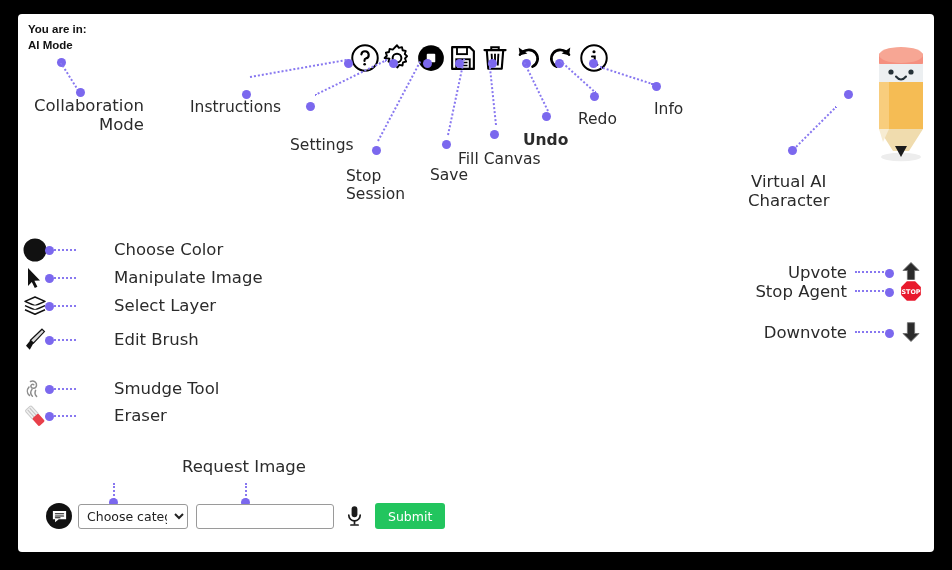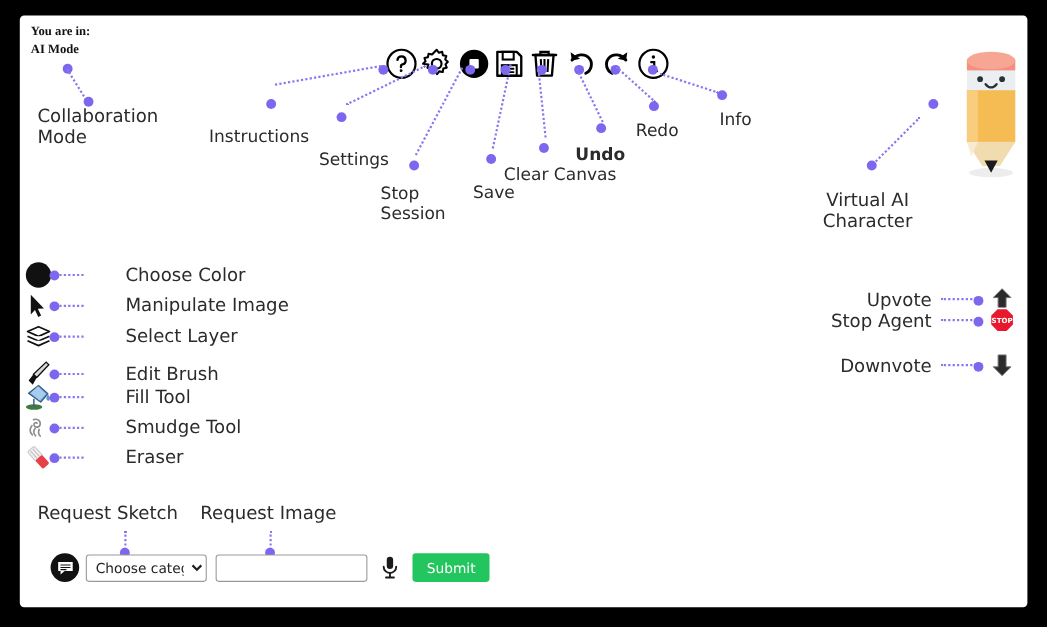--- a/index.html
+++ b/index.html
@@ -9,21 +9,21 @@
   #frame{position:relative;width:952px;height:570px;background:#000;
          border-radius:22px;overflow:hidden;}
 
   #canvas{position:absolute;left:18px;top:14px;width:916px;height:538px;
           background:#fff;border-radius:4px;overflow:hidden;}
   .lbl{position:absolute;color:#2b2b2b;font-family:"DejaVu Sans",sans-serif;
        white-space:pre;line-height:1.18;}
   .lbl-lg{font-size:16.5px;}
   .lbl-md{font-size:15.5px;}
 
-  .mode-note{position:absolute;left:10px;top:8px;font-family:Liberation Serif, serif;
+  .mode-note{position:absolute;left:10px;top:8px;font-family:Liberation Sans, sans-serif;
              font-weight:bold;font-size:11.5px;color:#111;line-height:1.35;white-space:pre;}
 
   
   .dot{position:absolute;width:9px;height:9px;border-radius:50%;
        background:#7B68EE;}
   .conn{position:absolute;height:0;border-top:2.5px dotted #8878F0;
         transform-origin:0 50%;}
 
   
   .tbar{position:absolute;left:330px;top:24px;width:290px;height:44px;}
@@ -69,21 +69,21 @@
 <body>
 
 <div id="frame">
  <div id="canvas">
 
   <div class="mode-note"><span>You are in:</span><br><span>AI Mode</span></div>
 
   <div class="dot" style="left:39px;top:44px;"></div>
   <div class="conn" style="left:43px;top:48px;width:36px;transform:rotate(58deg);"></div>
   <div class="dot" style="left:58px;top:74px;"></div>
-  <div class="lbl lbl-lg" style="left:16px;top:82px;">Collaboration
+  <div class="lbl lbl-lg" style="left:16px;top:82px;text-align:right;">Collaboration
 Mode</div>
 
   <div class="tbar">
 
     <div class="tico" style="left:0px;">
       <svg width="30" height="30" viewBox="0 0 24 24">
             <circle cx="12" cy="12" r="10.2" fill="none" stroke="#000" stroke-width="1.6"></circle>
             <path d="M9.1 9.1a2.95 2.95 0 1 1 3.5 3.3c-.7.2-1 .8-1 1.5v.5" fill="none" stroke="#000" stroke-width="1.7" stroke-linecap="round"></path>
             <circle cx="11.7" cy="17" r="1.05" fill="#000"></circle>
           </svg>
@@ -143,42 +143,42 @@
             <circle cx="12" cy="12" r="10.2" fill="none" stroke="#000" stroke-width="1.6"></circle>
             <circle cx="12" cy="7" r="1.25" fill="#000"></circle>
             <path d="M10.4 10.8h2.2v6.4M9.7 17.4h5" fill="none" stroke="#000" stroke-width="1.6" stroke-linecap="round"></path>
           </svg>
     </div>
   </div>
 
   <div class="dot" style="left:326px;top:45px;"></div>
   <div class="conn" style="left:232px;top:62px;width:98px;transform:rotate(-10deg);"></div>
   <div class="dot" style="left:224px;top:76px;"></div>
-  <div class="lbl lbl-md" style="left:172px;top:101px;text-align:center;">Instructions</div>
+  <div class="lbl lbl-md" style="left:172px;top:84px;text-align:center;">Instructions</div>
 
   <div class="dot" style="left:371px;top:45px;"></div>
   <div class="conn" style="left:297px;top:80px;width:80px;transform:rotate(-26deg);"></div>
   <div class="dot" style="left:288px;top:88px;"></div>
   <div class="lbl lbl-md" style="left:272px;top:122px;">Settings</div>
 
   <div class="dot" style="left:405px;top:45px;"></div>
   <div class="conn" style="left:360px;top:126px;width:90px;transform:rotate(-62deg);"></div>
   <div class="dot" style="left:354px;top:132px;"></div>
   <div class="lbl lbl-md" style="left:328px;top:153px;">Stop
 Session</div>
 
   <div class="dot" style="left:437px;top:45px;"></div>
   <div class="conn" style="left:430px;top:120px;width:78px;transform:rotate(-78deg);"></div>
   <div class="dot" style="left:424px;top:126px;"></div>
   <div class="lbl lbl-md" style="left:412px;top:152px;">Save</div>
 
   <div class="dot" style="left:470px;top:45px;"></div>
   <div class="conn" style="left:478px;top:110px;width:62px;transform:rotate(-96deg);"></div>
   <div class="dot" style="left:472px;top:116px;"></div>
-  <div class="lbl lbl-md" style="left:440px;top:136px;">Clear Canvas</div>
+  <div class="lbl lbl-md" style="left:440px;top:136px;">Fill Canvas</div>
 
   <div class="dot" style="left:504px;top:45px;"></div>
   <div class="conn" style="left:530px;top:96px;width:54px;transform:rotate(-116deg);"></div>
   <div class="dot" style="left:524px;top:98px;"></div>
   <div class="lbl lbl-md" style="left:505px;top:117px;font-weight:bold;">Undo</div>
 
   <div class="dot" style="left:537px;top:45px;"></div>
   <div class="conn" style="left:578px;top:78px;width:48px;transform:rotate(-138deg);"></div>
   <div class="dot" style="left:572px;top:78px;"></div>
   <div class="lbl lbl-md" style="left:560px;top:96px;">Redo</div>
@@ -252,34 +252,20 @@
       <svg width="24" height="26" viewBox="0 0 24 26">
             <path d="M19 2.2l2.4 2.4-11 11.6-3-3z" fill="#d8d8d8" stroke="#111" stroke-width="1.2"></path>
             <path d="M7.4 13.2l3 3-3.6 6.6L3 18.8z" fill="#111"></path>
           </svg>
     </span>
     <span class="tdot"></span>
     <span class="tdots"></span>
     <span class="tl">Edit Brush</span>
   </div>
 
-  <div class="toolrow" style="top:333px;">
-    <span class="toolicon">
-      <svg width="26" height="26" viewBox="0 0 26 26">
-            <ellipse cx="9" cy="22" rx="7.5" ry="2.6" fill="#3f7a43"></ellipse>
-            <path d="M4 9.5l9-7 8.5 7.5-6.5 7.5z" fill="#7fb2e0" stroke="#2f5d87" stroke-width="1.2" stroke-linejoin="round"></path>
-            <path d="M12.6 3.2L6 9.2l8 7 5.4-6z" fill="#a9cdee"></path>
-            <path d="M21.5 10.2c2 3 2.6 4.4 1.4 5.6-1 1-2.6.4-2.8-1.2-.1-1.2 1.4-4.4 1.4-4.4z" fill="#5f97c8"></path>
-            <path d="M8.8 14.6v7.2" stroke="#2f5d87" stroke-width="1.3"></path>
-          </svg>
-    </span>
-    <span class="tdot"></span>
-    <span class="tdots"></span>
-    <span class="tl">Fill Tool</span>
-  </div>
 
   <div class="toolrow" style="top:361px;">
     <span class="toolicon">
       <svg width="24" height="24" viewBox="0 0 24 24">
             <g fill="none" stroke="#8d8d8d" stroke-width="1.5" stroke-linecap="round">
               <path d="M7.5 4.5c3.4-1.2 6.6.8 6 4.2-.6 3.2-5 3.4-5.6.8-.4-1.8 1.6-2.8 2.8-1.8"></path>
               <path d="M6 10c-2 2.4-2.4 6 .4 8.4"></path>
               <path d="M9 12.4c-1.6 2.2-1.6 5 .4 6.8"></path>
               <path d="M12.6 13.4c-1 2.4-.6 4.6 1 6"></path>
             </g>
@@ -330,21 +316,20 @@
   <div class="vrow" style="top:305px;">
     <span class="vl">Downvote</span>
     <span class="vdots"></span>
     <span class="vicon">
       <svg width="22" height="22" viewBox="0 0 22 22">
             <path d="M11 20.5l8-8h-4.4V1.7H7.4v10.8H3z" fill="#2b2b2b" stroke="#6e6e6e" stroke-width="0.9" stroke-linejoin="round"></path>
           </svg>
     </span>
   </div>
 
-  <div class="lbl lbl-lg" style="left:16px;top:443px;">Request Sketch</div>
   <div class="conn" style="left:96px;top:468px;width:24px;transform:rotate(90deg);"></div>
   <div class="dot" style="left:91px;top:484px;"></div>
 
   <div class="lbl lbl-lg" style="left:164px;top:443px;">Request Image</div>
   <div class="conn" style="left:228px;top:468px;width:24px;transform:rotate(90deg);"></div>
   <div class="dot" style="left:223px;top:484px;"></div>
 
   <div id="reqbar">
     <span class="bubble">
       <svg width="17" height="17" viewBox="0 0 18 18">

